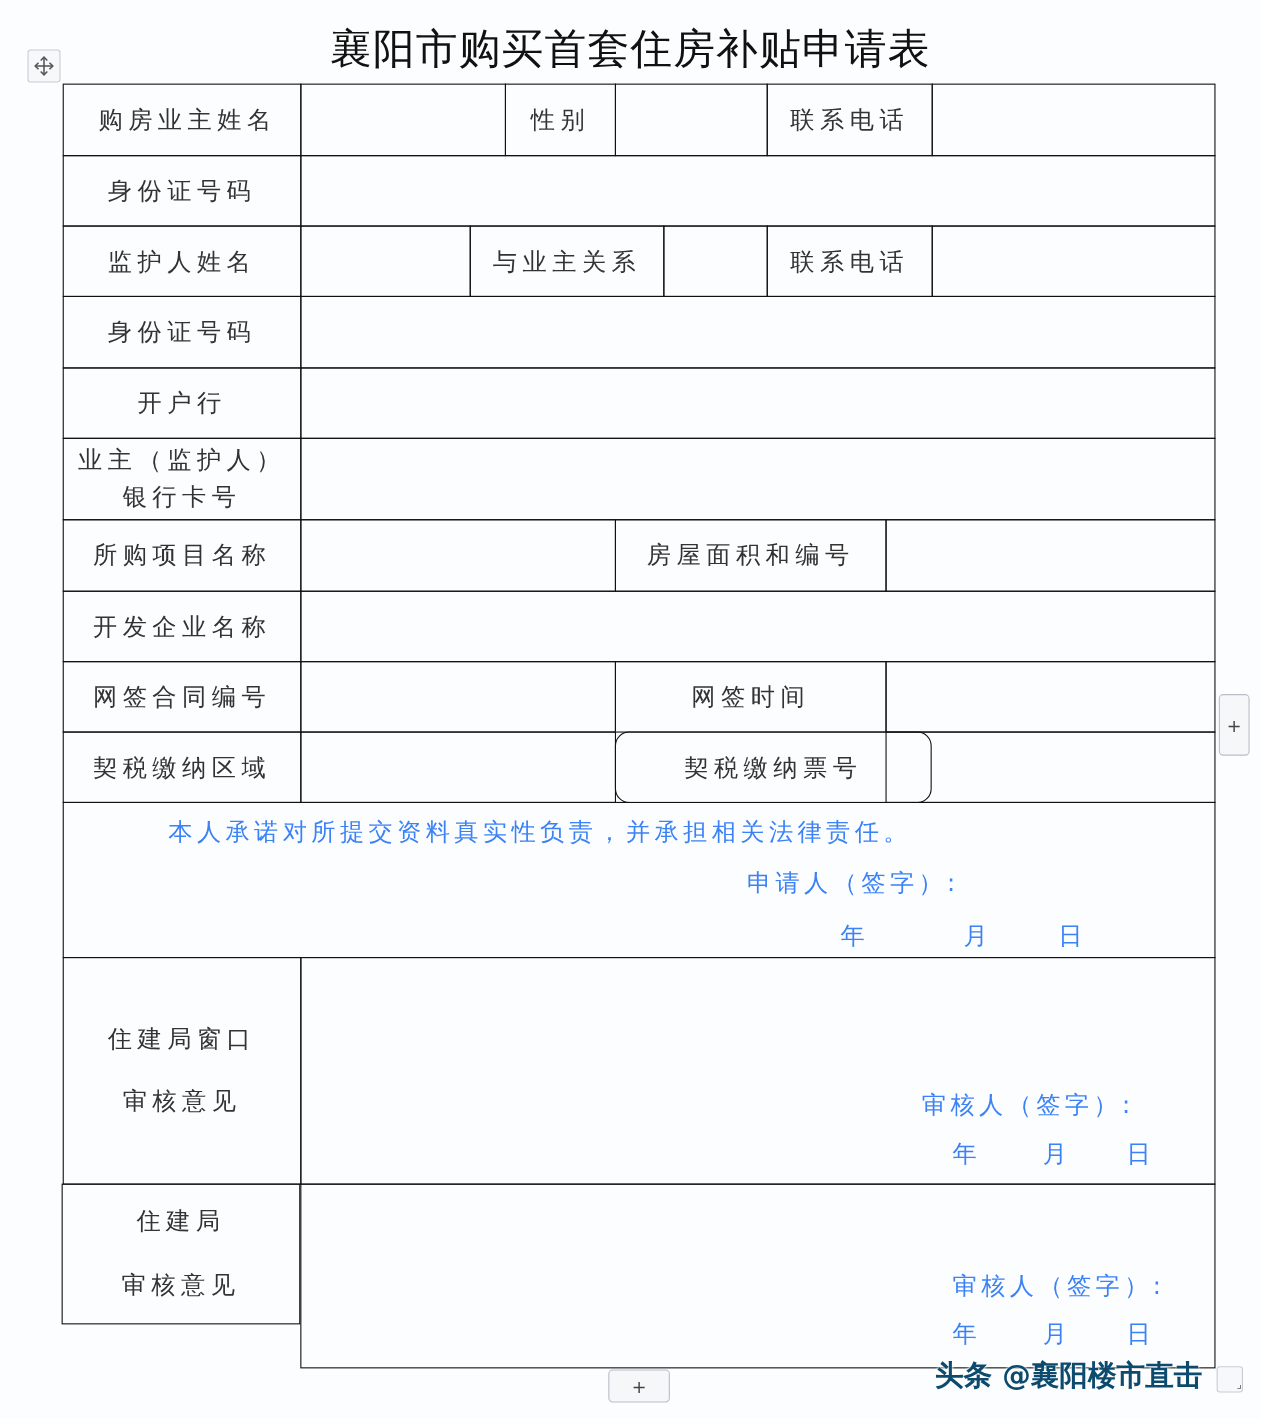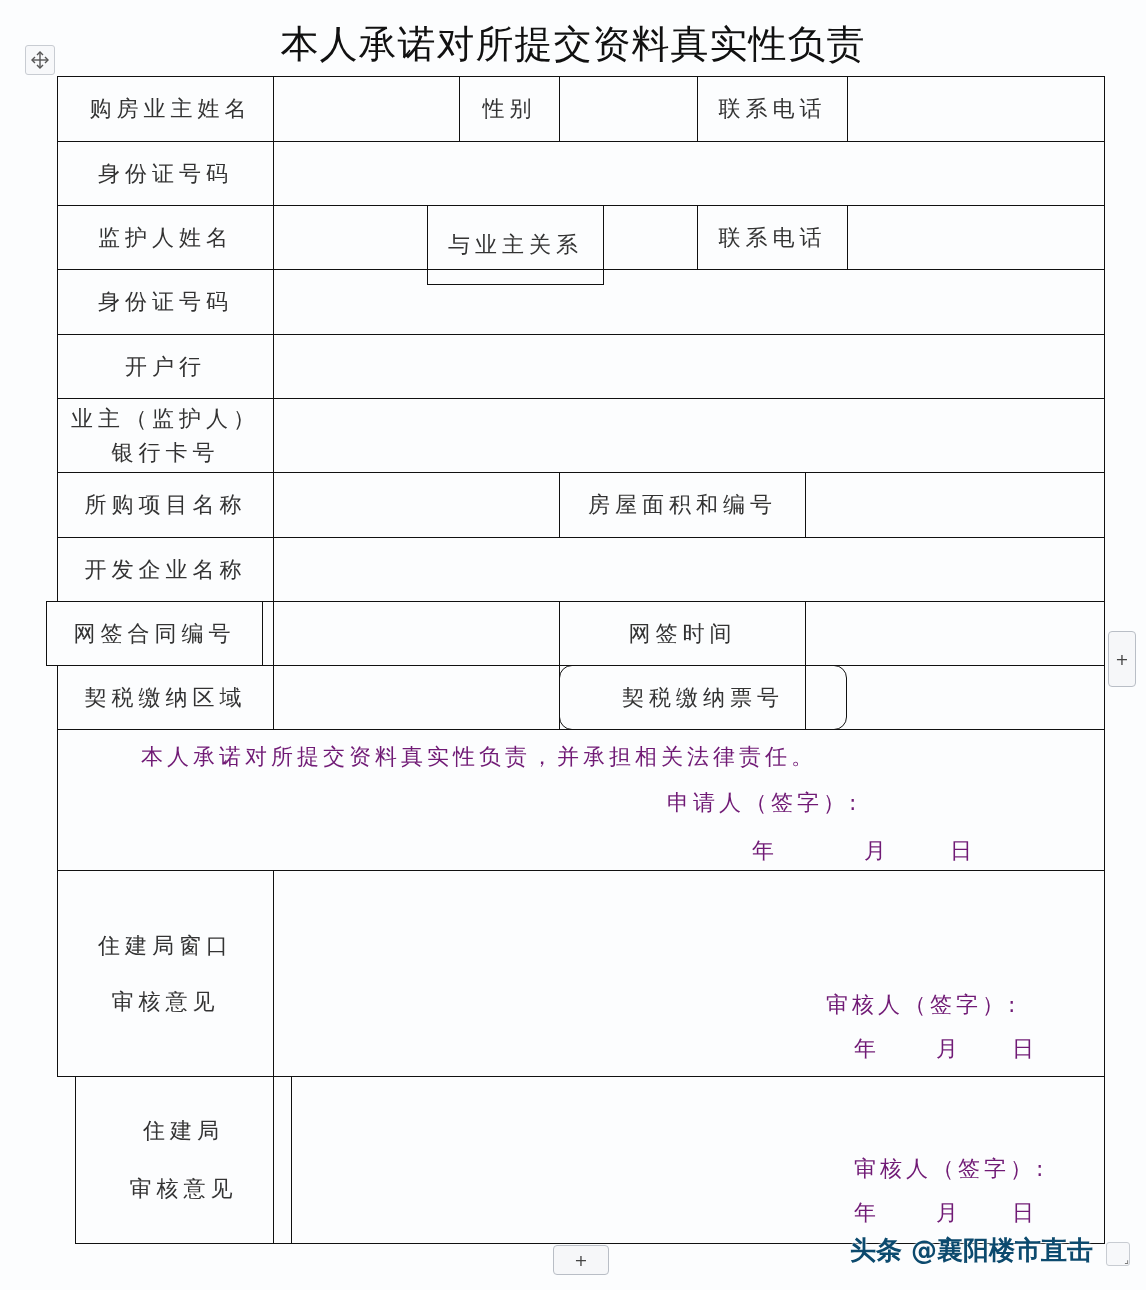--- a/index.html
+++ b/index.html
@@ -7,32 +7,32 @@
        font-family:"DejaVu Sans","Liberation Sans",sans-serif;color:#222;}
   .title{position:absolute;left:0;top:18px;width:1146px;text-align:center;font-size:38px;
          color:#111;letter-spacing:1px;line-height:52px;}
   .move-handle{position:absolute;left:25px;top:45px;width:28px;height:28px;border:1px solid #c8ccd2;
                border-radius:3px;background:#f7f8fa;display:flex;align-items:center;justify-content:center;}
   .cell{position:absolute;box-sizing:border-box;border:1.5px solid #111;display:flex;
         align-items:center;justify-content:center;font-size:22px;color:#333;letter-spacing:5px;
         background:transparent;}
   .input{cursor:text;}
   .lbl2{flex-direction:column;line-height:34px;}
-  .abs{position:absolute;font-size:22px;color:#701a75;letter-spacing:4px;white-space:nowrap;}
+  .abs{position:absolute;font-size:22px;color:#3b82f6;letter-spacing:4px;white-space:nowrap;margin-left:12px;}
   .add-btn{position:absolute;border:1px solid #b9bec6;border-radius:4px;background:#f6f7f9;
            display:flex;align-items:center;justify-content:center;color:#444;font-size:16px;}
   .watermark{position:absolute;left:850px;top:1233px;font-size:26px;color:#0c4a6e;font-weight:bold;
              letter-spacing:0px;text-shadow:0 0 2px #fff,0 0 3px #fff;white-space:nowrap;}
   .resize{position:absolute;left:1106px;top:1242px;width:22px;height:22px;border:1px solid #c8ccd2;
           border-radius:3px;background:#f7f8fa;font-size:10px;color:#555;display:flex;align-items:flex-end;justify-content:flex-end;}
 </style>
 </head>
 <body>
 
-<div class="title">本人承诺对所提交资料真实性负责</div>
+<div class="title">襄阳市购买首套住房补贴申请表</div>
 
 <div class="move-handle">
   <svg width="20" height="20" viewBox="0 0 20 20">
     <g stroke="#555" stroke-width="1.4" fill="none">
       <line x1="10" y1="2" x2="10" y2="18"></line>
         <line x1="2" y1="10" x2="18" y2="10"></line>
       <polyline points="7,5 10,2 13,5"></polyline>
         <polyline points="7,15 10,18 13,15"></polyline>
       <polyline points="5,7 2,10 5,13"></polyline>
         <polyline points="15,7 18,10 15,13"></polyline>
@@ -45,21 +45,21 @@
 <div class="cell" style="left:459px;top:76px;width:101px;height:66px;">性别</div>
 <div class="cell input" style="left:559px;top:76px;width:139px;height:66px;"></div>
 <div class="cell" style="left:697px;top:76px;width:151px;height:66px;">联系电话</div>
 <div class="cell input" style="left:847px;top:76px;width:258px;height:66px;"></div>
 
 <div class="cell" style="left:57px;top:141px;width:217px;height:65px;">身份证号码</div>
 <div class="cell input" style="left:273px;top:141px;width:832px;height:65px;"></div>
 
 <div class="cell" style="left:57px;top:205px;width:217px;height:65px;">监护人姓名</div>
 <div class="cell input" style="left:273px;top:205px;width:155px;height:65px;"></div>
-<div class="cell" style="left:427px;top:205px;width:177px;height:80px;">与业主关系</div>
+<div class="cell" style="left:427px;top:205px;width:177px;height:65px;">与业主关系</div>
 <div class="cell input" style="left:603px;top:205px;width:95px;height:65px;"></div>
 <div class="cell" style="left:697px;top:205px;width:151px;height:65px;">联系电话</div>
 <div class="cell input" style="left:847px;top:205px;width:258px;height:65px;"></div>
 
 <div class="cell" style="left:57px;top:269px;width:217px;height:66px;">身份证号码</div>
 <div class="cell input" style="left:273px;top:269px;width:832px;height:66px;"></div>
 
 <div class="cell" style="left:57px;top:334px;width:217px;height:65px;">开户行</div>
 <div class="cell input" style="left:273px;top:334px;width:832px;height:65px;"></div>
 
@@ -70,21 +70,21 @@
 <div class="cell input" style="left:273px;top:398px;width:832px;height:75px;"></div>
 
 <div class="cell" style="left:57px;top:472px;width:217px;height:66px;">所购项目名称</div>
 <div class="cell input" style="left:273px;top:472px;width:287px;height:66px;"></div>
 <div class="cell" style="left:559px;top:472px;width:247px;height:66px;">房屋面积和编号</div>
 <div class="cell input" style="left:805px;top:472px;width:300px;height:66px;"></div>
 
 <div class="cell" style="left:57px;top:537px;width:217px;height:65px;">开发企业名称</div>
 <div class="cell input" style="left:273px;top:537px;width:832px;height:65px;"></div>
 
-<div class="cell" style="left:46px;top:601px;width:217px;height:65px;">网签合同编号</div>
+<div class="cell" style="left:57px;top:601px;width:217px;height:65px;">网签合同编号</div>
 <div class="cell input" style="left:273px;top:601px;width:287px;height:65px;"></div>
 <div class="cell" style="left:559px;top:601px;width:247px;height:65px;">网签时间</div>
 <div class="cell input" style="left:805px;top:601px;width:300px;height:65px;"></div>
 
 <div class="cell" style="left:57px;top:665px;width:217px;height:65px;">契税缴纳区域</div>
 <div class="cell input" style="left:273px;top:665px;width:287px;height:65px;"></div>
 <div class="cell" style="left:559px;top:665px;width:288px;height:65px;border-radius:13px;">契税缴纳票号</div>
 <div class="cell input" style="left:805px;top:665px;width:300px;height:65px;"></div>
 
 <div class="cell" style="left:57px;top:729px;width:1048px;height:142px;"></div>
@@ -97,21 +97,21 @@
 <div class="cell lbl2" style="left:57px;top:870px;width:217px;height:207px;line-height:56px;">
   <span>住建局窗口</span>
   <span>审核意见</span>
 </div>
 <div class="cell input" style="left:273px;top:870px;width:832px;height:207px;"></div>
 <div class="abs" style="left:826px;top:990px;">审核人（签字）:</div>
 <div class="abs" style="left:854px;top:1034px;">年</div>
 <div class="abs" style="left:936px;top:1034px;">月</div>
 <div class="abs" style="left:1012px;top:1034px;">日</div>
 
-<div class="cell lbl2" style="left:75px;top:1076px;width:217px;height:168px;line-height:58px;">
+<div class="cell lbl2" style="left:56px;top:1076px;width:217px;height:128px;line-height:58px;">
   <span>住建局</span>
   <span>审核意见</span>
 </div>
 <div class="cell input" style="left:273px;top:1076px;width:832px;height:168px;"></div>
 <div class="abs" style="left:854px;top:1154px;">审核人（签字）:</div>
 <div class="abs" style="left:854px;top:1198px;">年</div>
 <div class="abs" style="left:936px;top:1198px;">月</div>
 <div class="abs" style="left:1012px;top:1198px;">日</div>
 
 <div class="add-btn" style="left:1108px;top:631px;width:26px;height:54px;">

